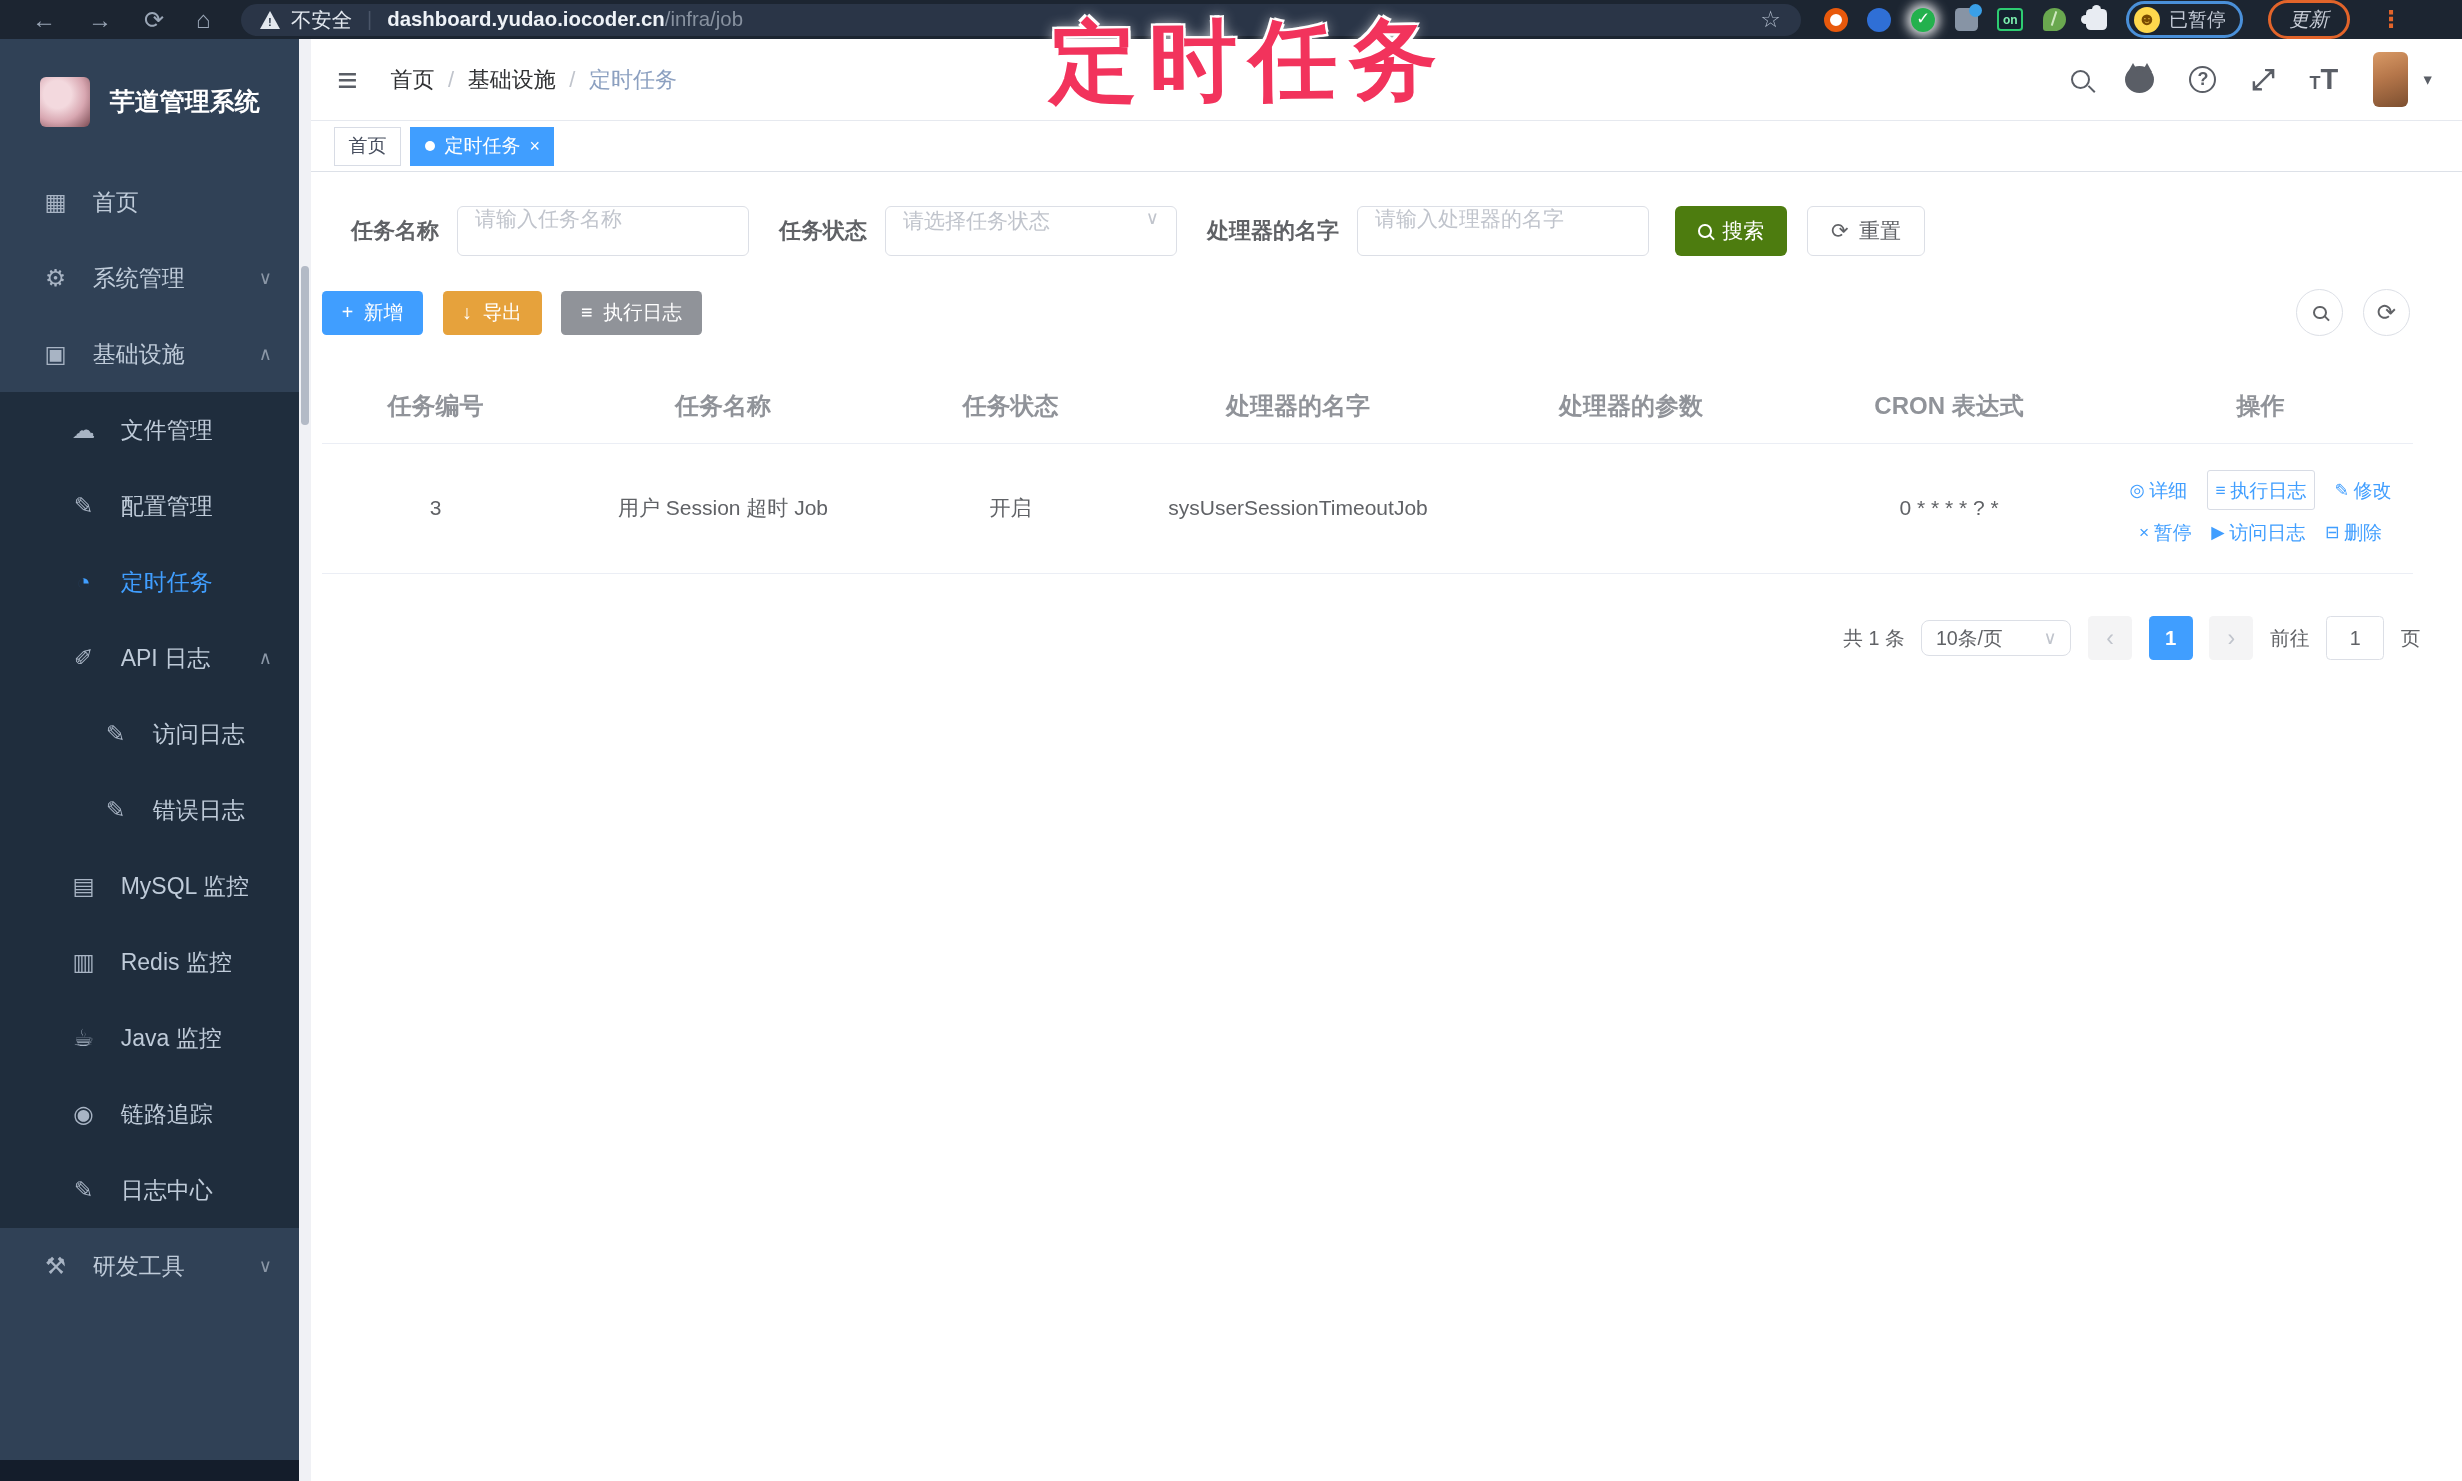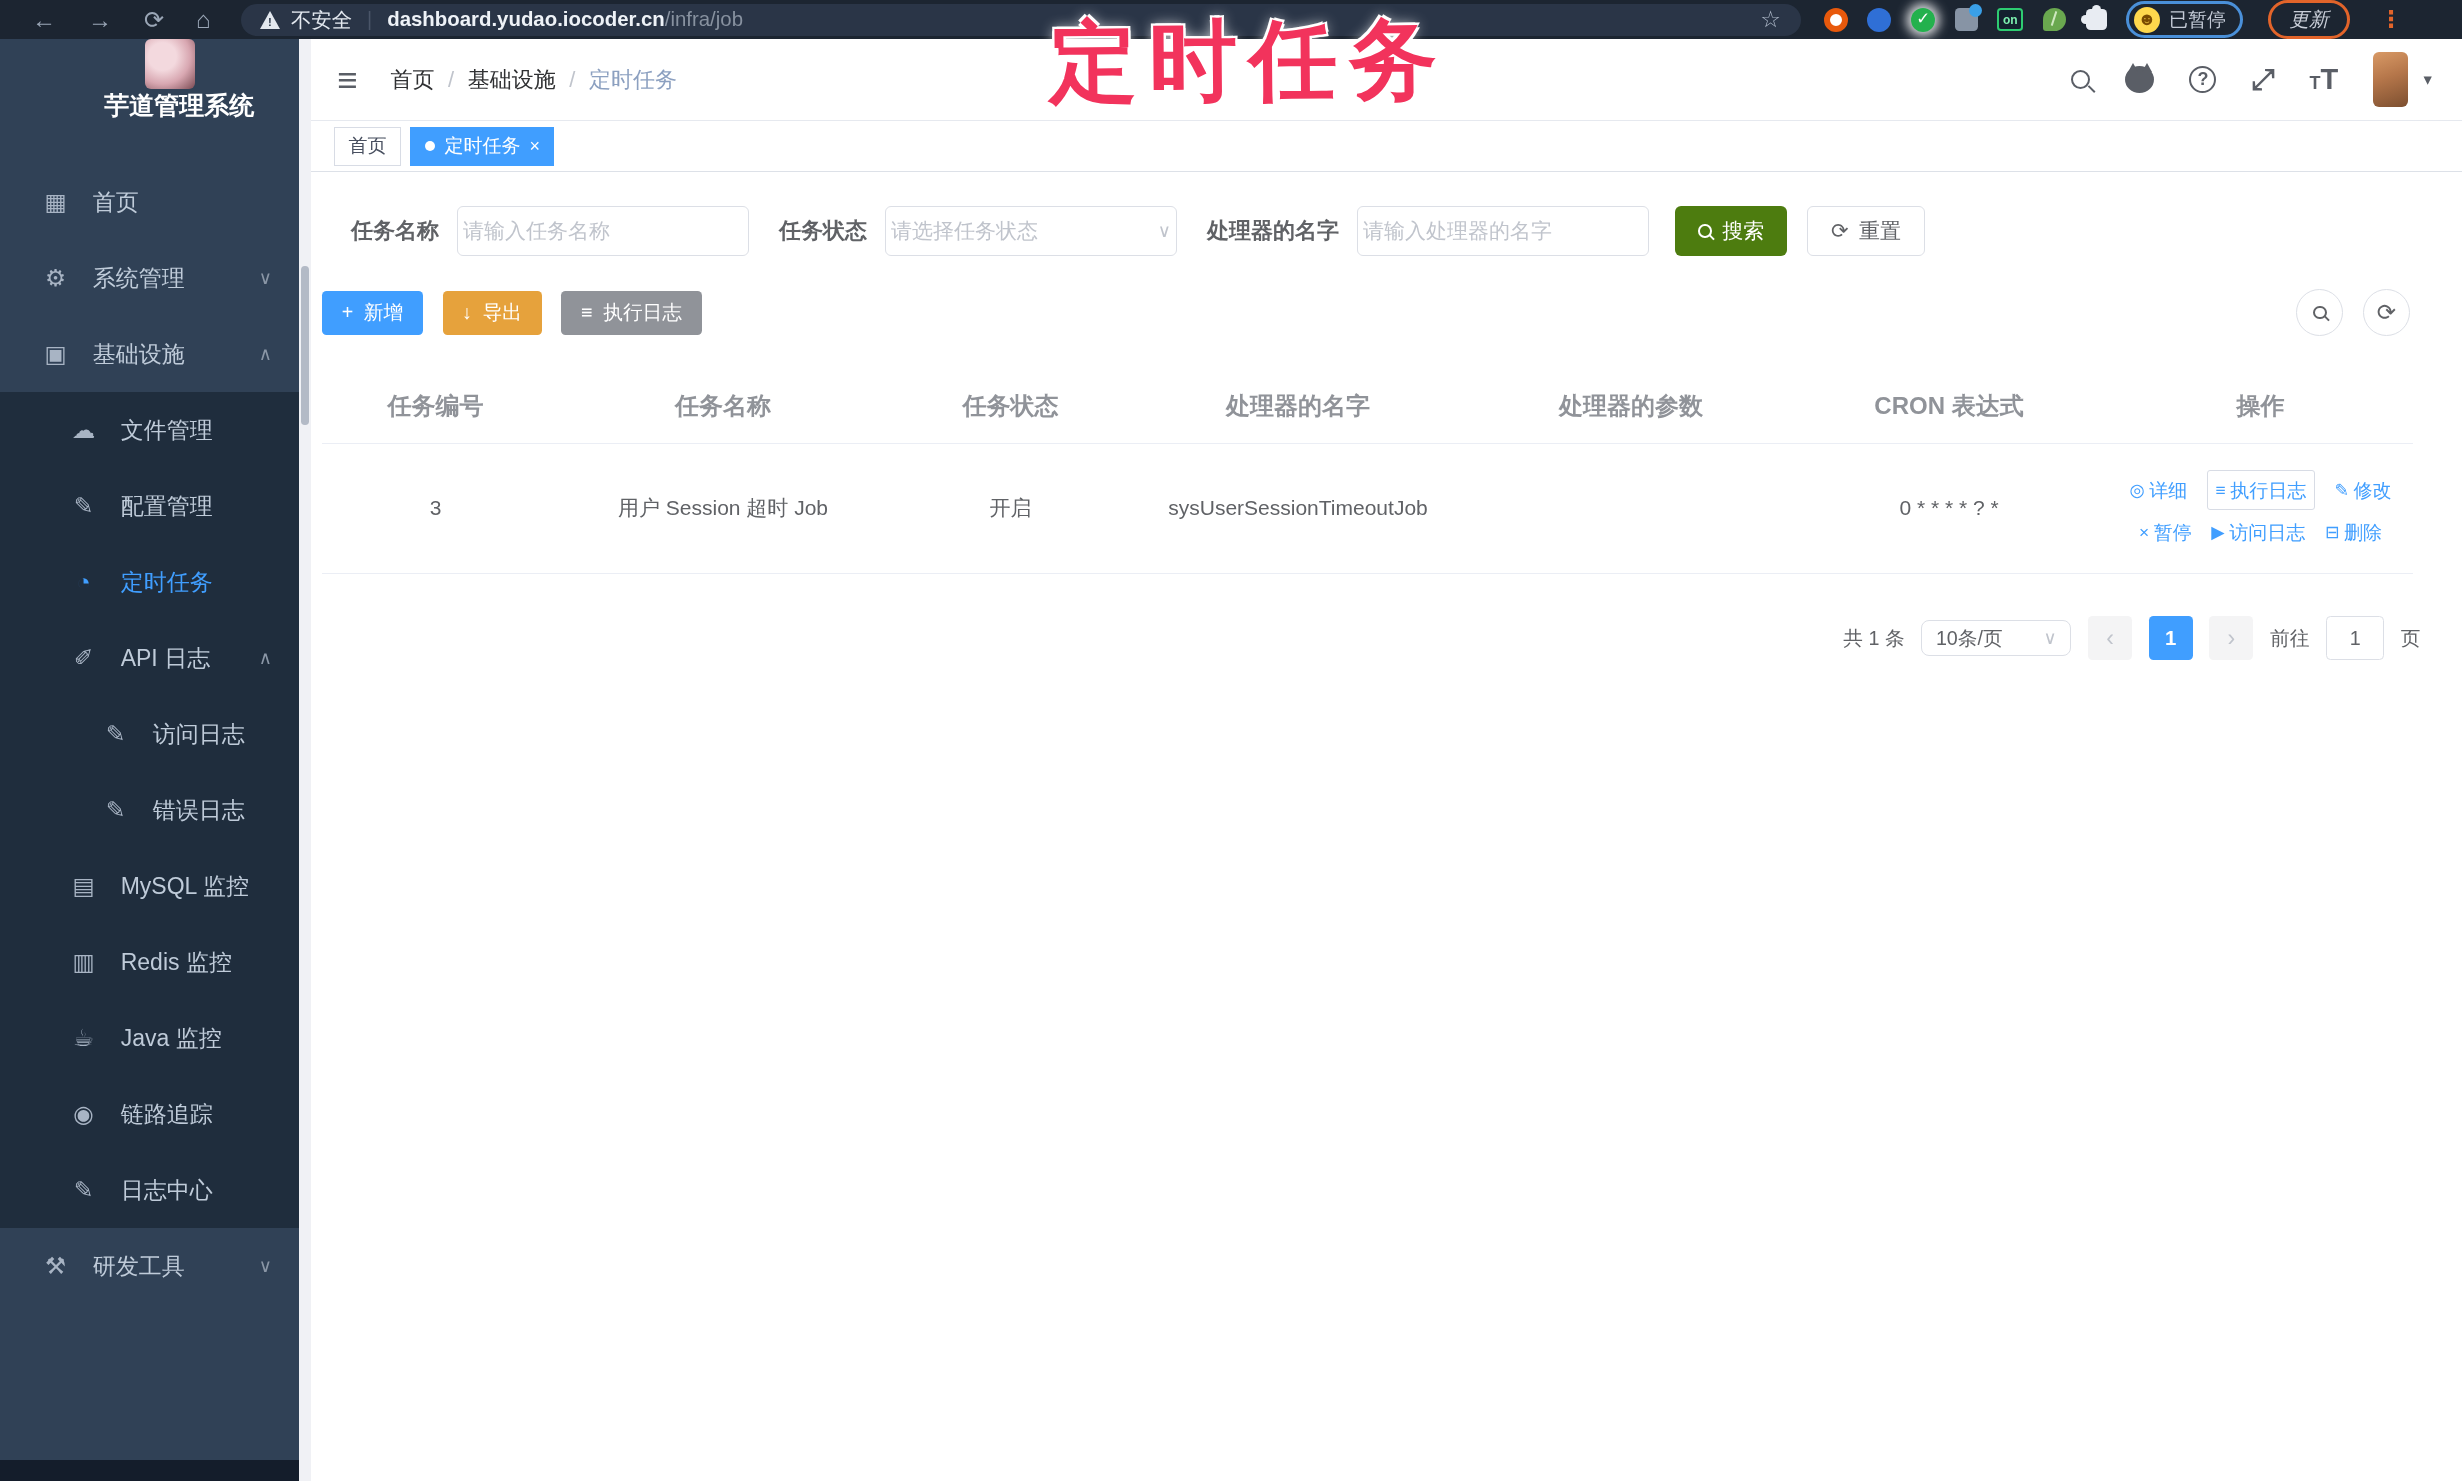--- a/index.html
+++ b/index.html
@@ -37,21 +37,21 @@
   .ext-puzzle::after { content:""; position:absolute; left:-4.5px; top:6px; width:9px; height:9px; border-radius:50%; background:#e8ecf2; }
   .profile-chip { display:flex; align-items:center; gap:9px; border:3px solid #4a90d9; border-radius:24px; padding:2.3px 13.6px 2.3px 4.5px; }
   .emoji-face { width:26px; height:26px; border-radius:50%; background:#ffd84d; color:#7a4b00; font-size:18px;
     display:flex; align-items:center; justify-content:center; }
   .profile-label { color:#c3cad6; font-size:19px; }
   .update-chip { border:3px solid #e2642a; border-radius:23px; padding:3px 18px; color:#c9ced8; font-size:19.7px; margin-left:6px;font-style:italic; }
   .kebab { color:#e2642a; font-size:23px; margin:0 19.7px 0 10.6px; font-weight:bold; }
 
   
   .sidebar { position:absolute; left:0; top:39px; width:299px; height:1442px; background:#304156; z-index:2; }
-  .logo-row { height:125px; display:flex; align-items:center; padding-left:40px;flex-direction:column; }
+  .logo-row { height:125px; display:flex; align-items:center; padding-left:40px; }
   .logo-img { width:50px; height:50px; border-radius:6px;
     background:radial-gradient(circle at 35% 35%, #f3d9de 0 30%, #d8a7b1 60%, #7a4a52 100%); }
   .logo-title { color:#fff; font-size:25px; font-weight:bold; margin-left:19.7px; }
   .menu-item { height:76px; display:flex; align-items:center; color:#bfcbd9; font-size:23px; position:relative; cursor:pointer; }
   .menu-item .mi { width:35px; font-size:23.5px; color:#a8b4c4; margin-right:19.7px; text-align:center; }
   .lvl1 { padding-left:38px; }
   .submenu { background:#1f2d3d; }
   .lvl2 { padding-left:66px; }
   .lvl3 { padding-left:98px; }
   .menu-item.active, .menu-item.active .mi { color:#409EFF; }
@@ -93,22 +93,22 @@
   .tag.active { background:#409EFF; border-color:#409EFF; color:#fff; }
   .tag-dot { width:10.6px; height:10.6px; border-radius:50%; background:#fff; }
   .tag-close { font-size:18px; }
 
   
   .content { position:absolute; left:304px; top:173px; width:2151px; height:1309px; background:#fff; padding:30px 30px 0 18px; }
 
   .filters { display:flex; align-items:center; margin-top:3px; }
   .f-label { font-size:22px; color:#606266; font-weight:bold; margin:0 18px 0 30px; white-space:nowrap; }
   .f-label:first-child { margin-left:29px; }
-  .f-input { width:292px; height:50px; border:0.8px solid #dcdfe6; border-radius:6px; padding:0 5px;
-    font-size:21px; color:#606266; background:#fff; position:relative; display:flex; align-items:center; }
+  .f-input { width:292px; height:50px; border:0.8px solid #dcdfe6; border-radius:6px; padding:0 17px;
+    font-size:21px; color:#606266; background:#fff; position:relative; display:flex; align-items:flex-start; }
   .f-input input { border:none; outline:none; width:100%; font-size:21px; color:#606266; font-family:inherit; }
   .f-input input::placeholder { color:#c0c4cc; }
   .f-select { justify-content:space-between; color:#c0c4cc; }
   .sel-caret { color:#c0c4cc; font-size:18px; }
   .btn { height:50px; border-radius:6px; border:none; font-size:21px; display:inline-flex; align-items:center;
     gap:10.6px; padding:0 23px; cursor:pointer; font-family:inherit; }
   .btn-search { background:#4d7c0f; color:#fff; margin-left:26px; }
   .btn-reset { background:#fff; color:#606266; border:0.8px solid #dcdfe6; margin-left:19.7px; }
   .i-search-sm { width:13.6px; height:13.6px; border:2.3px solid currentColor; border-radius:50%; position:relative; display:inline-block; }
   .i-search-sm::after { content:""; position:absolute; width:6.8px; height:2.3px; background:currentColor;

